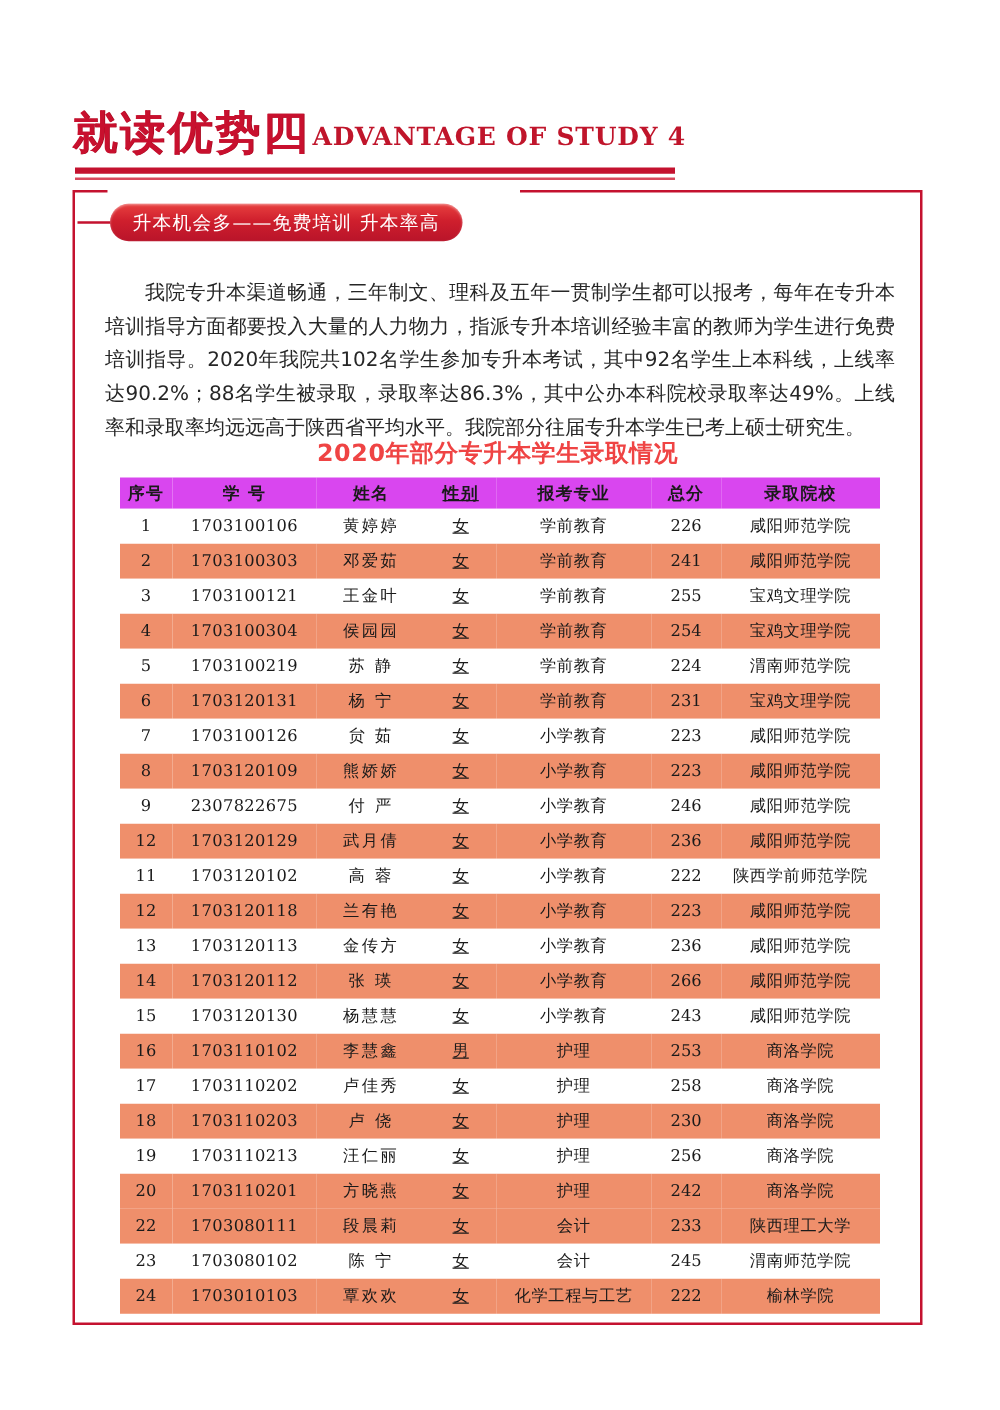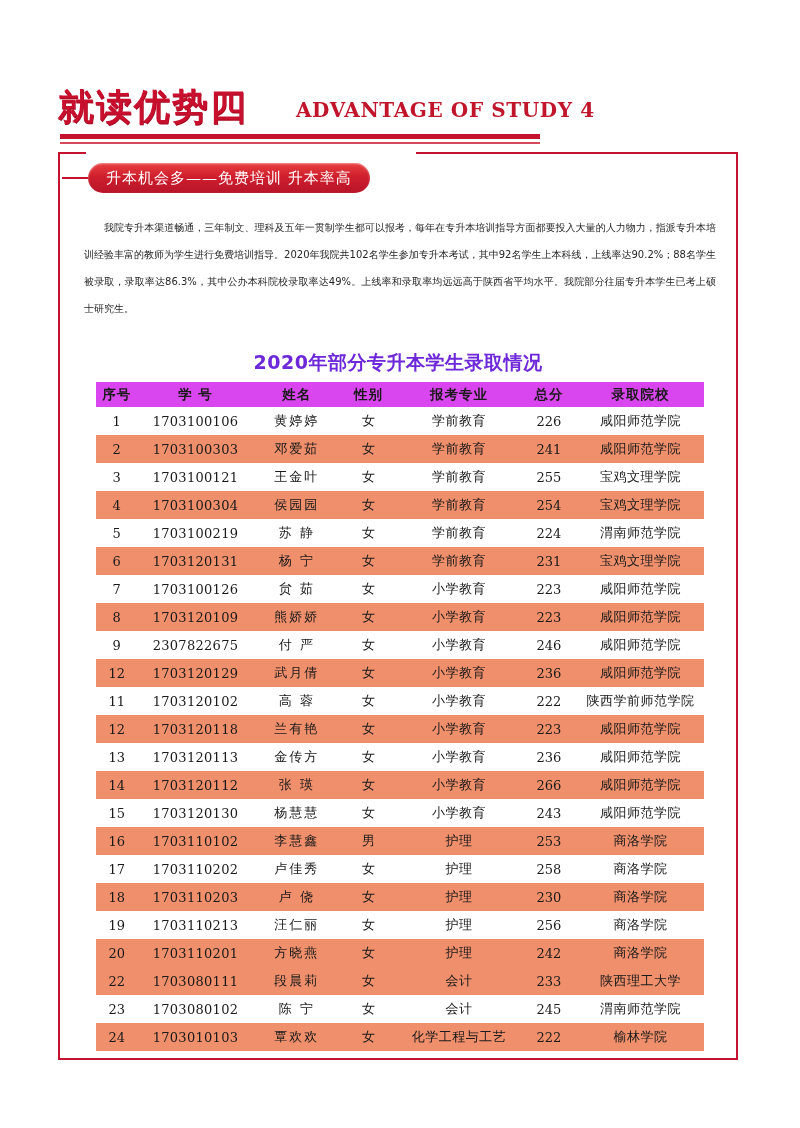--- a/index.html
+++ b/index.html
@@ -23,42 +23,41 @@
     top: 88px;
     width: 800px;
     height: 60px;
   }
   .header-titles {
     position: absolute;
     left: 58px;
     top: 0;
     display: flex;
     align-items: baseline;
-    gap: 12px;
+    gap: 2px;
   }
   .title-cn {
     font-family: "DejaVu Serif", "Liberation Serif", serif;
     font-size: 36px;
     font-weight: bold;
     letter-spacing: 2px;
     color: #c8102e;
     line-height: 1;
     text-shadow: 0.5px 0.5px 0 #a5091f;
   }
   .title-en {
     font-family: "DejaVu Serif", "Liberation Serif", serif;
     font-size: 20px;
     font-weight: bold;
     font-variant: small-caps;
     letter-spacing: 0.6px;
     color: #c0152b;
     line-height: 1;
     position: relative;
     top: -2px;
-    margin-left: 36px;
   }
   .rule-thick {
     position: absolute;
     left: 60px;
     top: 46px;
     width: 480px;
     height: 5px;
     background: #c4122f;
   }
   .rule-thin {
@@ -126,39 +125,39 @@
     white-space: nowrap;
   }
 
   
   .paragraph {
     position: absolute;
     left: 84px;
     top: 204px;
     width: 632px;
     font-family: "DejaVu Sans", "Liberation Sans", sans-serif;
-    font-size: 10px;
+    font-size: 16px;
     line-height: 27px;
     text-align: justify;
     text-indent: 2em;
     color: #262626;
   }
 
   
   .table-title {
     position: absolute;
     left: 58px;
     top: 350px;
     width: 680px;
     text-align: center;
     font-family: "DejaVu Sans", "Liberation Sans", sans-serif;
     font-size: 19px;
     font-weight: bold;
     letter-spacing: 0.5px;
-    color: #6d28d9;
+    color: #ef4444;
   }
 
   
   .table-wrap {
     position: absolute;
     left: 96px;
     top: 382px;
     width: 608px;
   }
   table.roster {
@@ -186,21 +185,21 @@
   }
   table.roster tbody tr.odd td {
     background: #ffffff;
   }
   table.roster tbody tr.even td {
     background: #ef8f6b;
   }
   .c-idx   { width: 46px; }
   .c-sid   { width: 122px; letter-spacing: 0.3px; }
   .c-name  { width: 96px; letter-spacing: 2px; }
-  .c-sex   { width: 66px; }
+  .c-sex   { width: 66px; text-decoration: underline; }
   .c-major { width: 130px; letter-spacing: 0.5px; }
   .c-score { width: 62px; }
   .c-univ  { width: 130px; letter-spacing: 0.5px; }
 </style>
 </head>
 <body>
 
 <div class="header">
   <div class="header-titles">
     <span class="title-cn">就读优势四</span>

